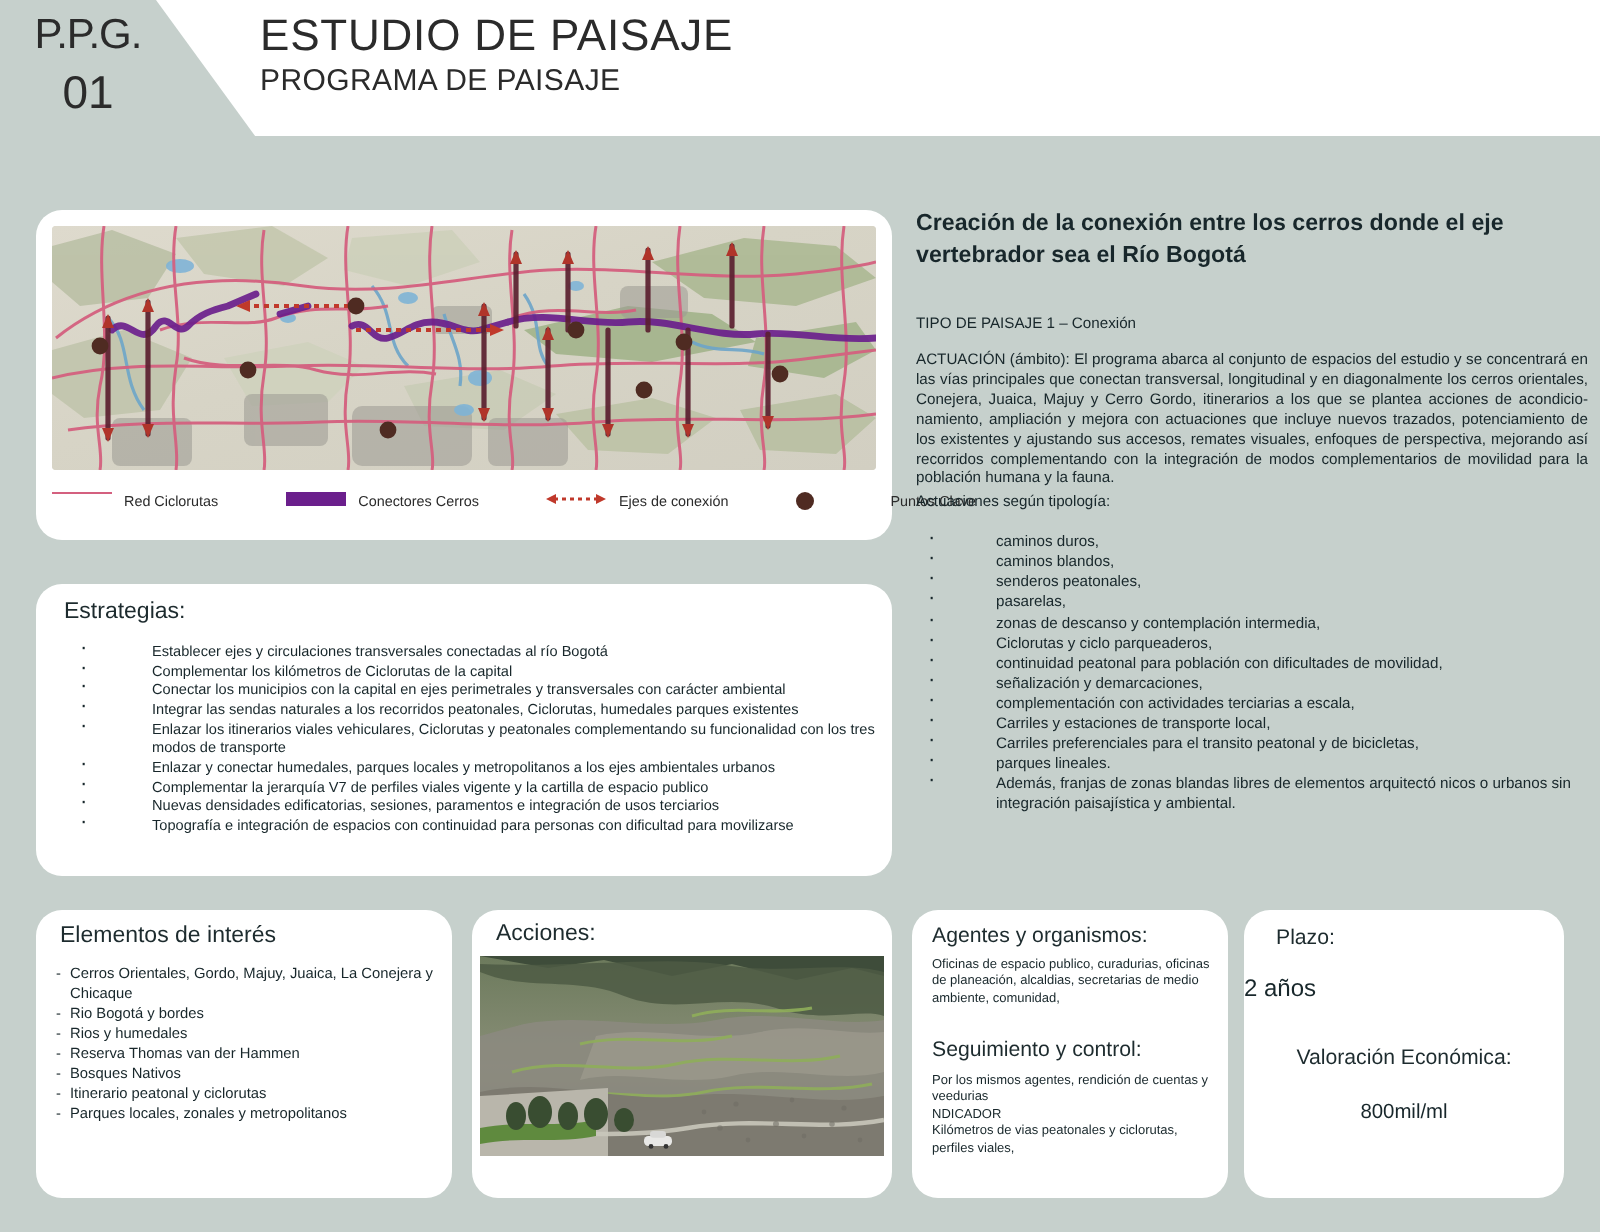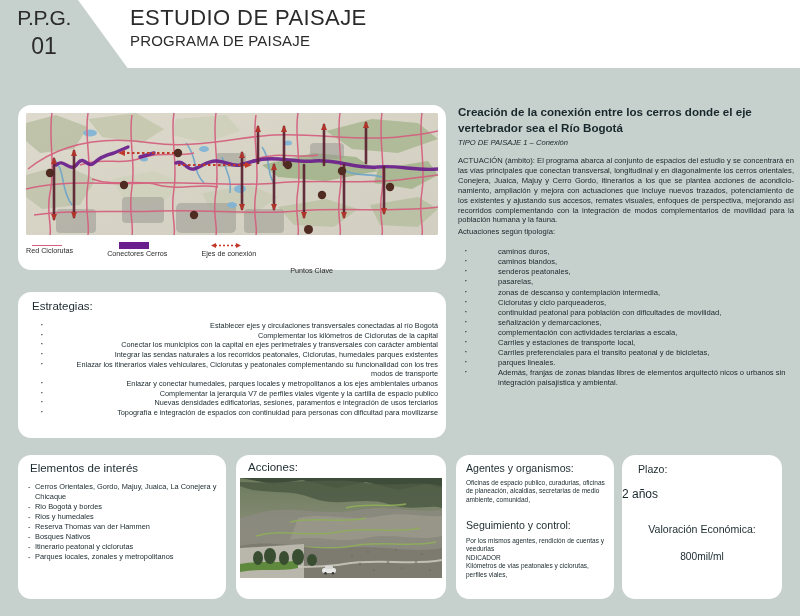--- a/index.html
+++ b/index.html
@@ -69,44 +69,43 @@
     overflow: hidden; border-radius: 2px;
     background: #dcd9cd;
   }
   #map-svg { display: block; }
   #map-legend {
     position: absolute; left: 8px; top: 133px;
     width: 412px; height: 24px;
     display: flex; align-items: center;
   }
   .legend-item {
-    display: flex; align-items: center;
+    display: flex; 
     font-size: 7.2px; color: #2b2b2b;
     margin-right: 14px;
-    flex-direction: column;
   }
   .legend-item .lbl { white-space: nowrap; }
   .sw { margin-right: 6px; display: inline-block; }
   .sw-line { width: 30px; height: 0; border-top: 1.6px solid #d4607f; }
   .sw-block { width: 30px; height: 7px; background: #6b1f8c; }
   .sw-dash { width: 30px; height: 7px; }
   .sw-dot { width: 9px; height: 9px; border-radius: 50%; background: #4f2b22; }
 
   
   #right-panel {
     position: absolute; left: 458px; top: 104px;
     width: 336px; height: 338px;
     color: #1d2b2e;
   }
   #rp-title {
     font-size: 11.6px; font-weight: bold; line-height: 1.35;
     color: #18272b;
   }
   #rp-subtitle {
-    font-size: 7.6px; margin-top: 3px; color: #18272b; font-style: italic;
+    font-size: 7.6px; margin-top: 22px; color: #18272b;
   }
   #rp-para {
     font-size: 7.6px; line-height: 1.30; margin-top: 9px;
     text-align: justify; color: #18272b;
   }
   #rp-listlead { font-size: 7.6px; margin-top: 2px; color: #18272b; }
   #rp-list { list-style: none; margin: 11px 0 0 0; padding: 0; }
   #rp-list li {
     font-size: 7.6px; line-height: 1.26; color: #18272b;
     position: relative; padding-left: 40px; margin-bottom: 0.5px;
@@ -121,21 +120,21 @@
   #est-title {
     position: absolute; left: 14px; top: 8px;
     font-size: 11.5px; color: #1d2b2e;
   }
   #est-list {
     position: absolute; left: 12px; top: 29px; right: 8px;
     list-style: none; margin: 0; padding: 0;
   }
   #est-list li {
     font-size: 7.3px; line-height: 1.28; color: #18272b;
-    position: relative; padding-left: 46px; margin-bottom: 0.4px; text-align: right;
+    position: relative; padding-left: 46px; margin-bottom: 0.4px;
   }
   #est-list li::before {
     content: "\00B7"; position: absolute; left: 10px; top: -2px;
     font-size: 11px; line-height: 1;
   }
 
   
   #elementos-card { left: 18px; top: 455px; width: 208px; height: 144px; }
   #el-title {
     position: absolute; left: 12px; top: 7px;

